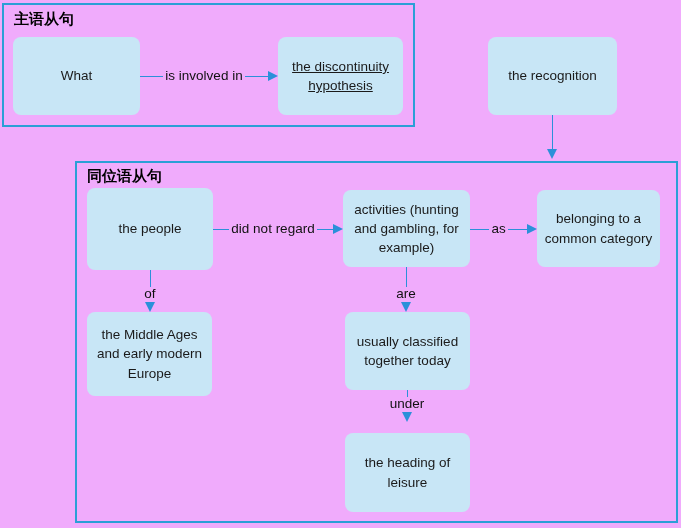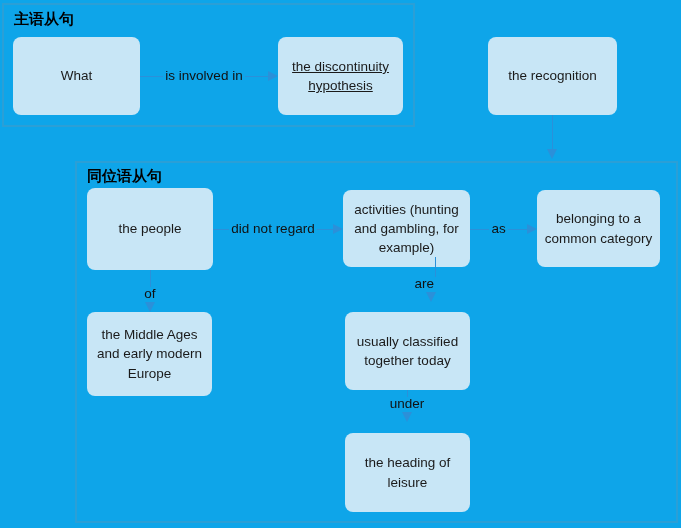--- a/index.html
+++ b/index.html
@@ -7,21 +7,21 @@
     --arrow: #2b90d9;
     --node-fill: #c8e6f6;
     --text: #1a1a1a;
   }
   * { box-sizing: border-box; }
   html, body { margin: 0; padding: 0; background: #ffffff; }
   .canvas {
     position: relative;
     width: 681px;
     height: 528px;
-    background: #0ea5e9;
+    background: #f0abfc;
     font-family: "Liberation Sans", sans-serif;
     color: var(--text);
     overflow: hidden;
   }
   .frame {
     position: absolute;
     border: 2px solid var(--frame-border);
     background: transparent;
   }
   .frame-title {
@@ -139,21 +139,21 @@
   <div class="node" style="left:537px; top:190px; width:123px; height:77px;">belonging to a common category</div>
 
   <div class="vconn" style="left:120px; top:270px; height:42px;">
     <div class="vline"></div>
     <span class="conn-label">of</span>
     <div class="arrow-down"></div>
   </div>
 
   <div class="node" style="left:87px; top:312px; width:125px; height:84px;">the Middle Ages and early modern Europe</div>
 
-  <div class="vconn" style="left:376px; top:257px; height:45px;align-items:flex-end;">
+  <div class="vconn" style="left:376px; top:267px; height:45px;">
     <div class="vline"></div>
     <span class="conn-label">are</span>
     <div class="arrow-down"></div>
   </div>
 
   <div class="node" style="left:345px; top:312px; width:125px; height:78px;">usually classified together today</div>
 
   <div class="vconn" style="left:377px; top:390px; height:32px;">
     <div class="vline"></div>
     <span class="conn-label">under</span>

